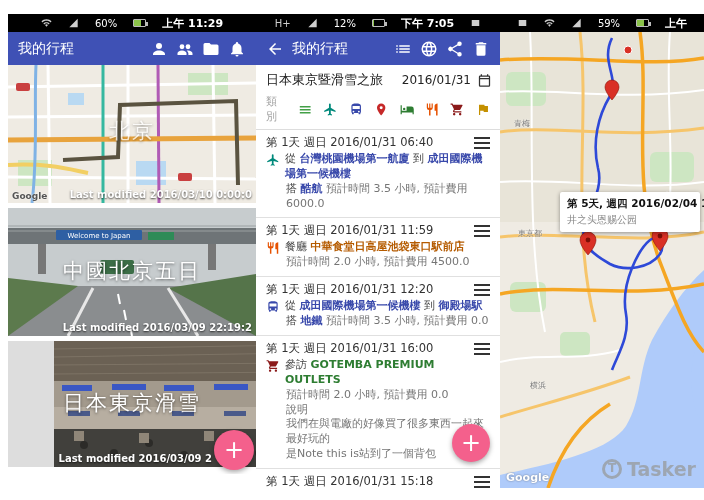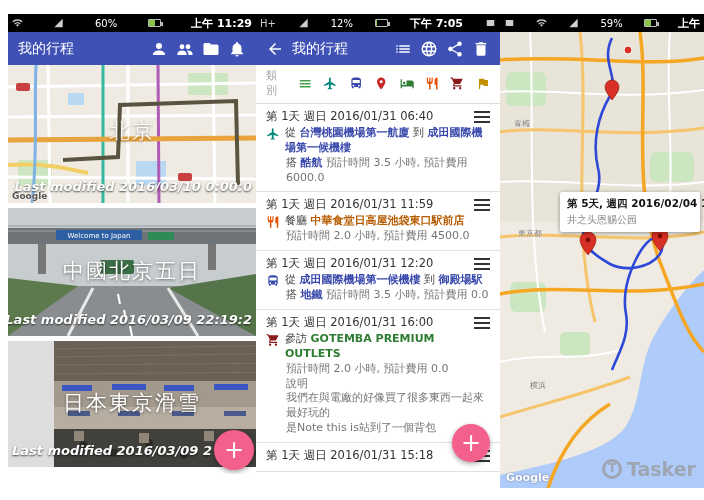--- a/index.html
+++ b/index.html
@@ -5,40 +5,40 @@
   * { margin:0; padding:0; box-sizing:border-box; }
   body { background:#ffffff; font-family:"DejaVu Sans","Liberation Sans",sans-serif; }
   .stage { position:relative; width:704px; height:500px; background:#ffffff; overflow:hidden; }
   .panel { position:absolute; top:14px; overflow:hidden; background:#fff; }
   #panel-left   { left:8px;   width:248px; height:460px; }
   #panel-middle { left:256px; width:244px; height:474px; }
   #panel-right  { left:500px; width:204px; height:474px; }
 
   
   .statusbar { height:18px; background:#000; color:#fff; display:flex; align-items:center;
-               justify-content:space-between; gap:16px; padding:0 4px; font-size:10px; white-space:nowrap; }
+               justify-content:center; gap:16px; padding:0 4px; font-size:10px; white-space:nowrap; }
   .statusbar svg { display:block; }
   .battery { width:13px; height:8px; border:1px solid #bbb; border-radius:1px; position:relative; background:#000; }
   .battery::after { content:""; position:absolute; right:-3px; top:2px; width:2px; height:4px; background:#bbb; }
   .battery .fill { position:absolute; left:0; top:0; bottom:0; background:#8BC34A; }
   .st-time { font-weight:bold; font-size:11px; }
 
   
   .appbar { height:33px; background:#3F51B5; color:#fff; display:flex; align-items:center; padding:0 10px; gap:8px; }
   .appbar .title { font-size:14px; flex:1; overflow:hidden; white-space:nowrap; }
   .appbar .abicon { width:18px; height:18px; color:#fff; flex:0 0 auto; cursor:pointer; }
   .appbar svg { width:100%; height:100%; fill:currentColor; display:block; }
 
   
   .card { position:relative; width:100%; overflow:hidden; margin-bottom:5px; background:#ddd; }
   .card .trip-title { position:absolute; left:0; right:0; top:38%; text-align:center; color:#fff;
         font-size:21px; letter-spacing:2px; text-shadow:0 1px 3px rgba(0,0,0,.55); }
   .card .trip-title.faint { opacity:.75; }
-  .card .modified { position:absolute; right:4px; bottom:9px; color:#fff; font-style:italic;
-        font-size:13px; font-weight:bold; text-shadow:0 1px 2px rgba(0,0,0,.7); white-space:nowrap; }
+  .card .modified { position:absolute; right:4px; bottom:3px; color:#fff; 
+        font-size:10px; font-weight:bold; text-shadow:0 1px 2px rgba(0,0,0,.7); white-space:nowrap; }
   .gmini { position:absolute; left:4px; bottom:2px; font-size:9px; font-weight:bold; color:#555;
         text-shadow:0 0 2px #fff; }
 
   .fab { position:absolute; width:40px; height:40px; border-radius:50%; background:#F4608C;
         color:#fff; display:flex; align-items:center; justify-content:center; font-size:24px;
         box-shadow:0 2px 5px rgba(0,0,0,.35); cursor:pointer; line-height:1; }
 
   
   .trip-head { display:flex; align-items:center; padding:6px 8px 2px 10px; gap:6px; }
   .trip-head .tname { flex:1; font-size:13px; color:#222; white-space:nowrap; overflow:hidden; }
@@ -272,20 +272,27 @@
             <path d="M18 16.1c-.8 0-1.5.3-2 .8l-7.1-4.2c0-.2.1-.4.1-.7s0-.5-.1-.7L16 7.2c.5.5 1.2.8 2 .8a3 3 0 1 0-3-3c0 .2 0 .5.1.7L8 9.9a3 3 0 1 0 0 4.2l7.1 4.2c0 .2-.1.4-.1.6a3 3 0 1 0 3-2.9z"></path>
           </svg>
         </span>
       <span class="abicon">
           <svg viewBox="0 0 24 24">
             <path d="M6 19a2 2 0 0 0 2 2h8a2 2 0 0 0 2-2V7H6v12zM19 4h-3.5l-1-1h-5l-1 1H5v2h14V4z"></path>
           </svg>
         </span>
     </div>
 
+    <div class="trip-head">
+      <span class="tname">日本東京暨滑雪之旅</span>
+      <span class="tdate">2016/01/31</span>
+      <span class="cal"><svg viewBox="0 0 24 24">
+            <path d="M19 4h-1V2h-2v2H8V2H6v2H5a2 2 0 0 0-2 2v14a2 2 0 0 0 2 2h14a2 2 0 0 0 2-2V6a2 2 0 0 0-2-2zm0 16H5V10h14v10zM5 8V6h14v2H5z"></path>
+          </svg></span>
+    </div>
 
     <div class="filter-row">
       <span class="flabel">類別</span>
       <span class="ficon" style="color:#43A047;">
           <svg viewBox="0 0 24 24">
             <path d="M3 6h18v2.5H3zM3 11h18v2.5H3zM3 16h18v2.5H3z"></path>
           </svg>
         </span>
       <span class="ficon" style="color:#00897B;">
           <svg viewBox="0 0 24 24">

